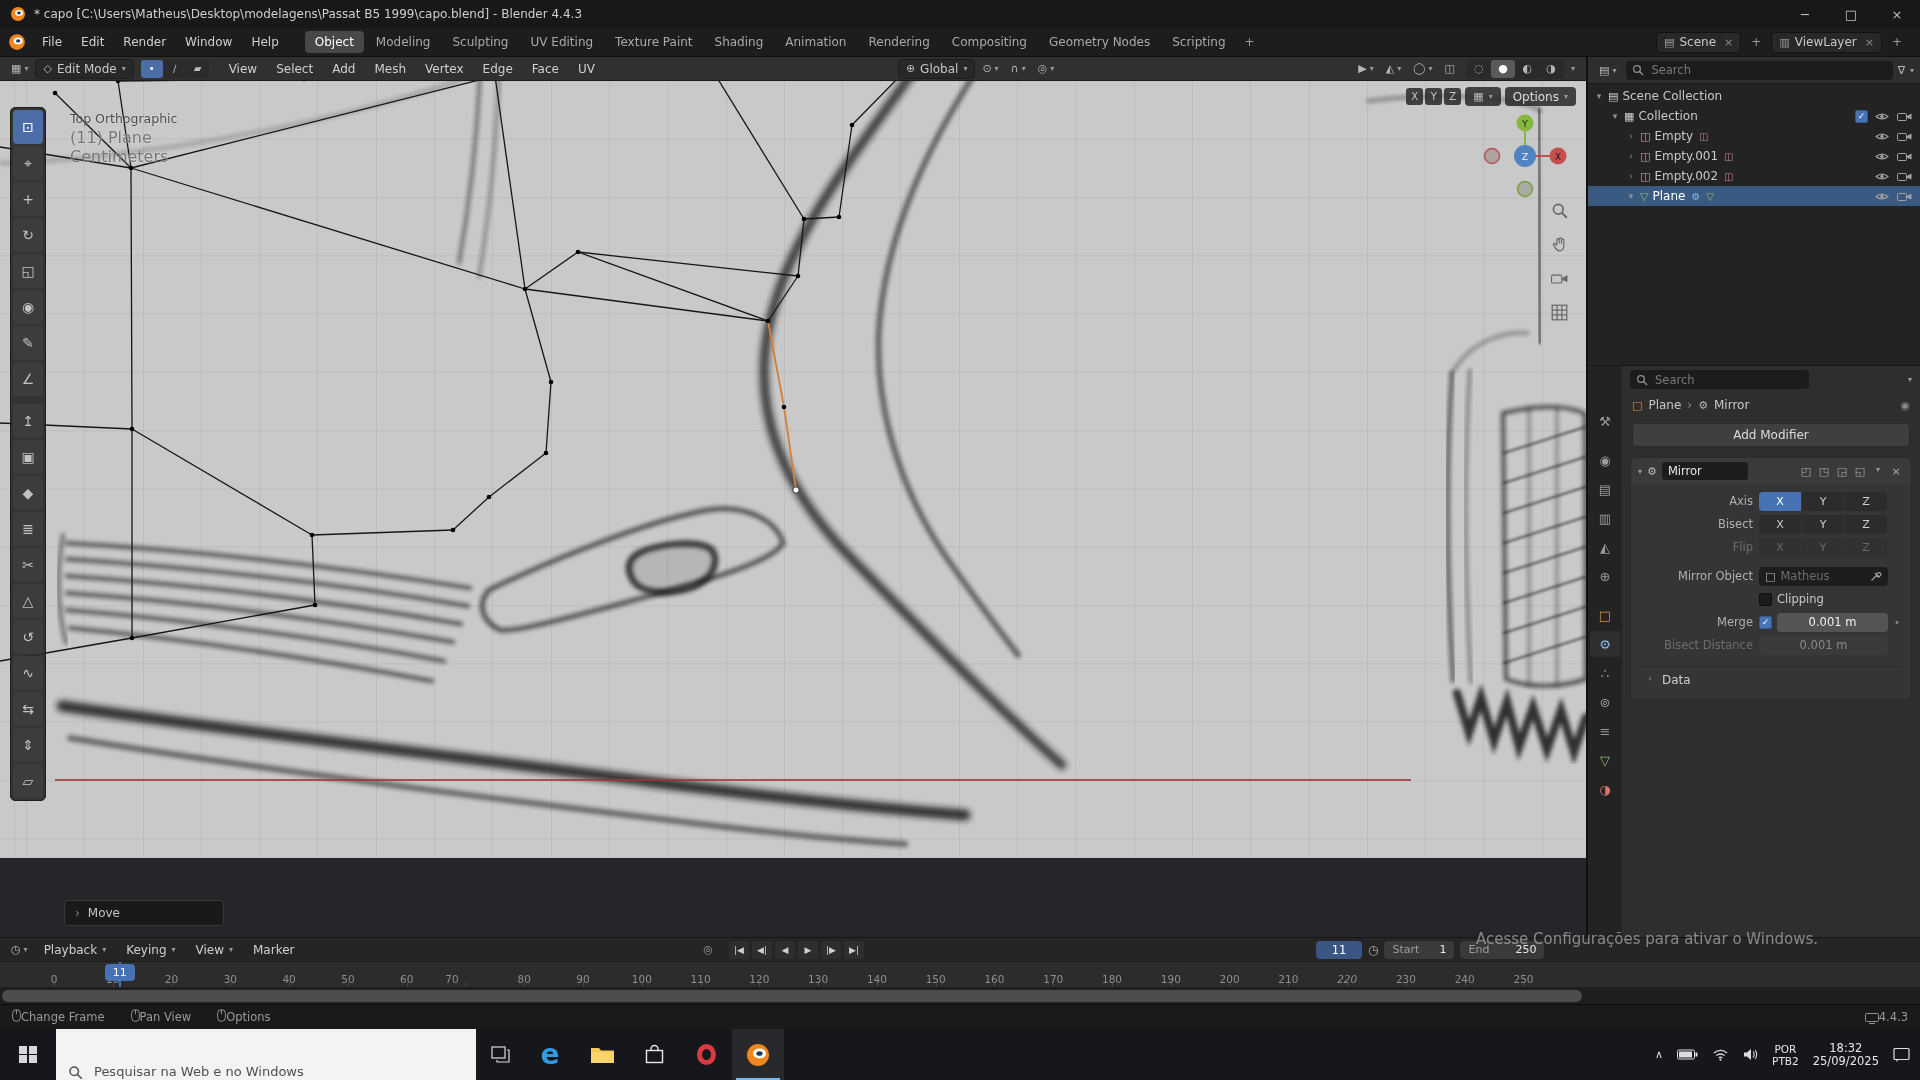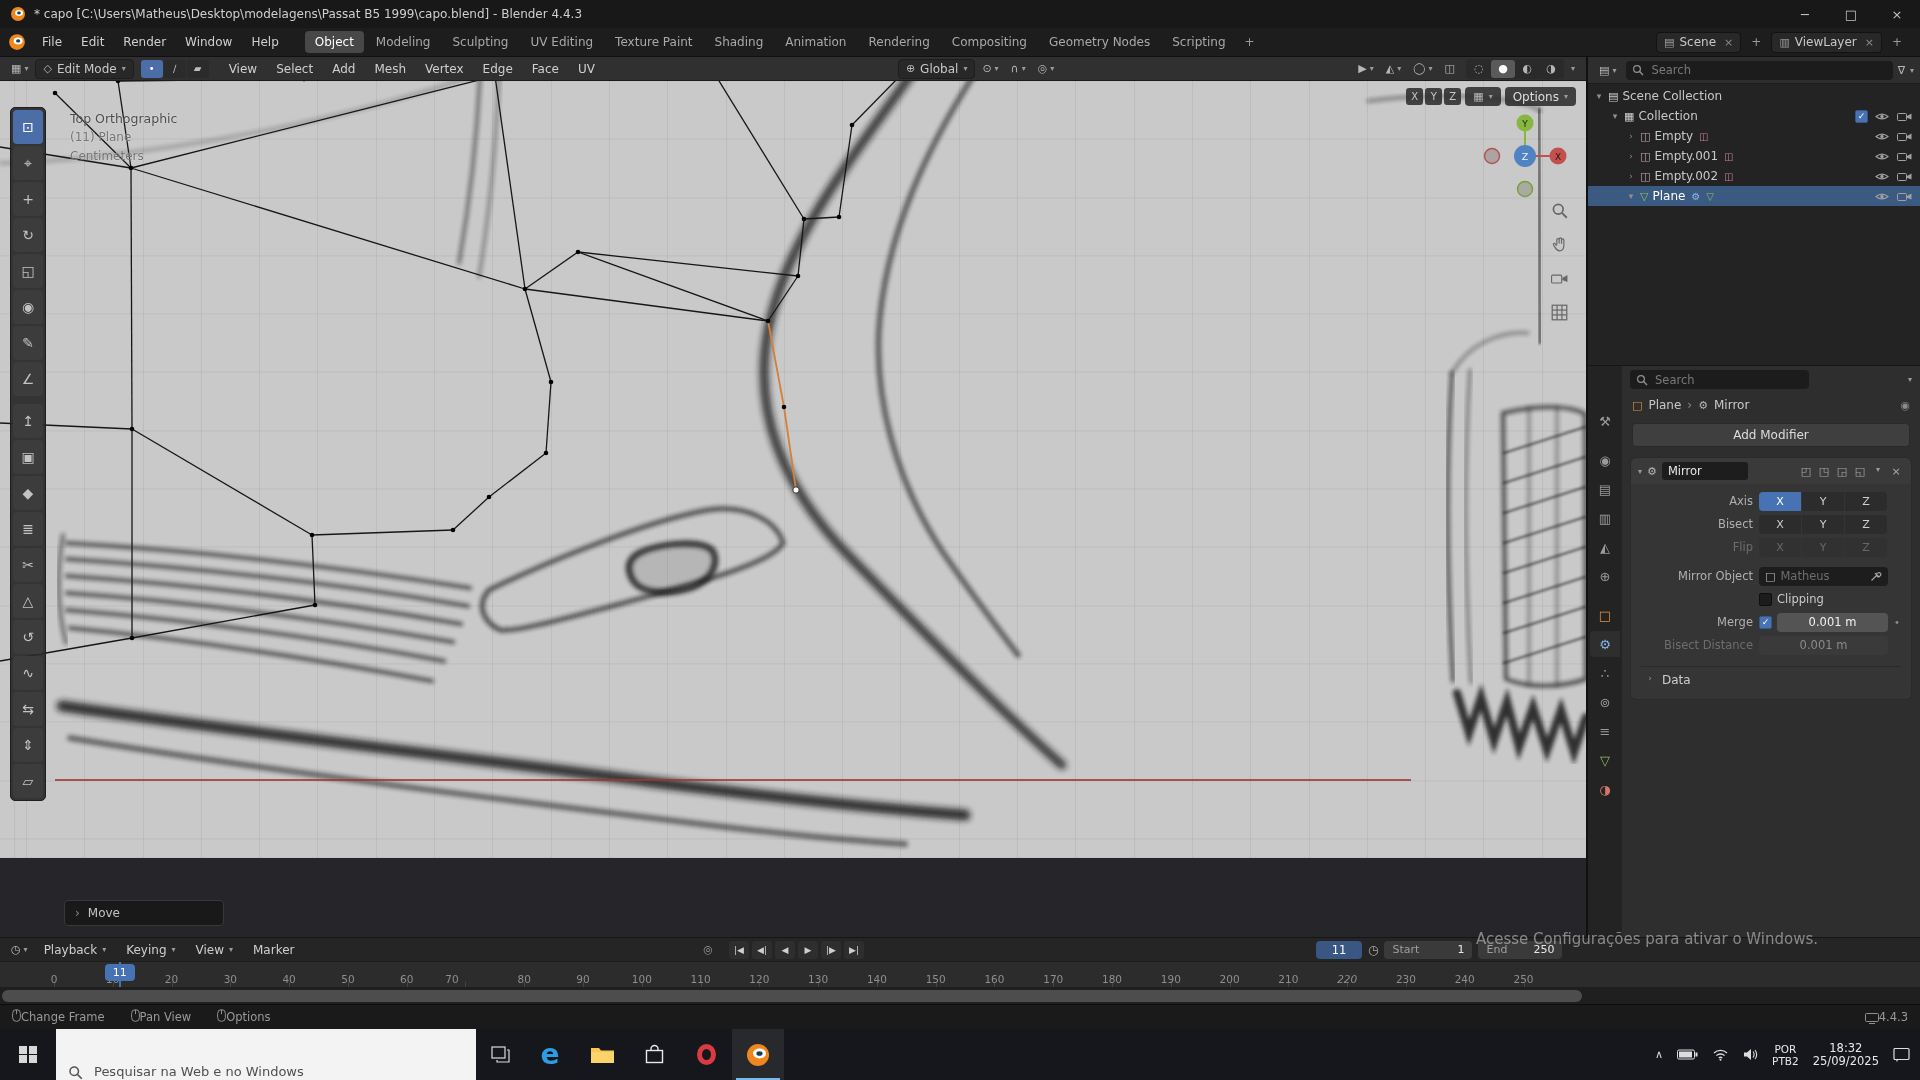--- a/index.html
+++ b/index.html
@@ -44,21 +44,21 @@
 
   .vimage{position:absolute;left:0;top:24px;width:1586px;height:777px;background-color:#c9c9c9;
     background-image:repeating-linear-gradient(to right,rgba(0,0,0,0.06) 0 1px,transparent 1px 58.3px),
                      repeating-linear-gradient(to bottom,rgba(0,0,0,0.06) 0 1px,transparent 1px 58.3px);
     background-position:26px -0.6px}
   .blueprint,.meshsvg{position:absolute;left:0;top:0}
   .redline{position:absolute;left:55px;top:698px;width:1356px;height:2px;background:rgba(155,52,52,0.8)}
 
   .overlay-info{position:absolute;left:70px;top:52px;line-height:19px;z-index:20;text-shadow:0 0 2px rgba(255,255,255,0.55)}
   .oi1{color:#4d4d4d;font-size:12.5px}
-  .oi2,.oi3{color:#767676;font-size:12px}
+  .oi2,.oi3{color:#767676;font-size:16px}
 
   .toolbar{position:absolute;left:10px;top:50px;width:36px;background:rgba(42,42,42,0.94);border:1px solid #1e1e1e;border-radius:5px;padding:2px;display:flex;flex-direction:column;gap:2px;z-index:25}
   .tool{height:34px;border-radius:4px;display:flex;align-items:center;justify-content:center;color:#c3c3c3;font-size:14px;background:#3c3c3c}
   .tool.active{background:#4b6ea9;color:#fff}
   .tool.gap{margin-top:6px}
 
   .ts-row{position:absolute;right:10px;top:30px;display:flex;align-items:center;gap:4px;z-index:22}
   .ts-btn{width:17px;height:17px;background:rgba(40,40,40,0.85);border-radius:3px;color:#c8c8c8;font-size:10px;display:flex;align-items:center;justify-content:center}
   .ts-pill{display:flex;align-items:center;gap:5px;background:rgba(40,40,40,0.85);border-radius:4px;padding:2px 8px;color:#ddd;height:19px}
 
@@ -131,21 +131,21 @@
   .t-header{height:24px;display:flex;align-items:center;position:relative;padding:0 6px;gap:2px;border-bottom:1px solid #1b1b1b}
   .tmenu{display:flex;align-items:center;gap:5px}
   .t-center{position:absolute;left:698px;display:flex;gap:3px;align-items:center}
   .pbtn{min-width:20px;height:18px;display:flex;align-items:center;justify-content:center;color:#cfcfcf;font-size:9px;border-radius:3px;background:#2e2e2e}
   .syncbtn{background:transparent;color:#9f9f9f;margin-right:8px;font-size:11px}
   .t-right{position:absolute;left:1316px;display:flex;gap:6px;align-items:center}
   .framefield{width:46px;height:18px;background:#3a5682;border-radius:4px;color:#fff;display:flex;align-items:center;justify-content:center;font-size:11.5px}
   .tclock{color:#a8a8a8;font-size:12px}
   .rangfield{height:18px;background:#3a3a3a;border-radius:4px;display:flex;align-items:center;justify-content:space-between;padding:0 8px;font-size:11px;color:#9f9f9f}
   .rangfield b{color:#e8e8e8;font-weight:normal;margin-left:8px}
-  .rf-start{width:88px}.rf-end{width:84px}
+  .rf-start{width:70px}.rf-end{width:84px}
   .t-ruler{height:25px;position:relative;background:#2c2c2c;overflow:hidden}
   .tick{position:absolute;bottom:2px;width:30px;text-align:center;font-size:10.5px;color:#8e8e8e}
   .tickline{position:absolute;bottom:0;width:1px;height:5px;background:#454545}
   .playhead{position:absolute;top:0;bottom:0;width:2px;background:#4772b3}
   .ph-badge{position:absolute;top:2px;left:-14px;width:30px;height:17px;background:#4772b3;border-radius:4px;color:#fff;font-size:11px;display:flex;align-items:center;justify-content:center}
   .t-scroll{height:18px;background:#1f1f1f;padding:3px 2px}
   .t-bar{width:1580px;height:12px;background:#4d4d4d;border-radius:6px}
 
   
   .statusbar{position:absolute;left:0;top:1004px;width:1920px;height:25px;background:#1a1a1a;border-top:1px solid #0d0d0d;display:flex;align-items:center;padding:0 12px;gap:26px;font-size:11.5px;color:#9a9a9a}

